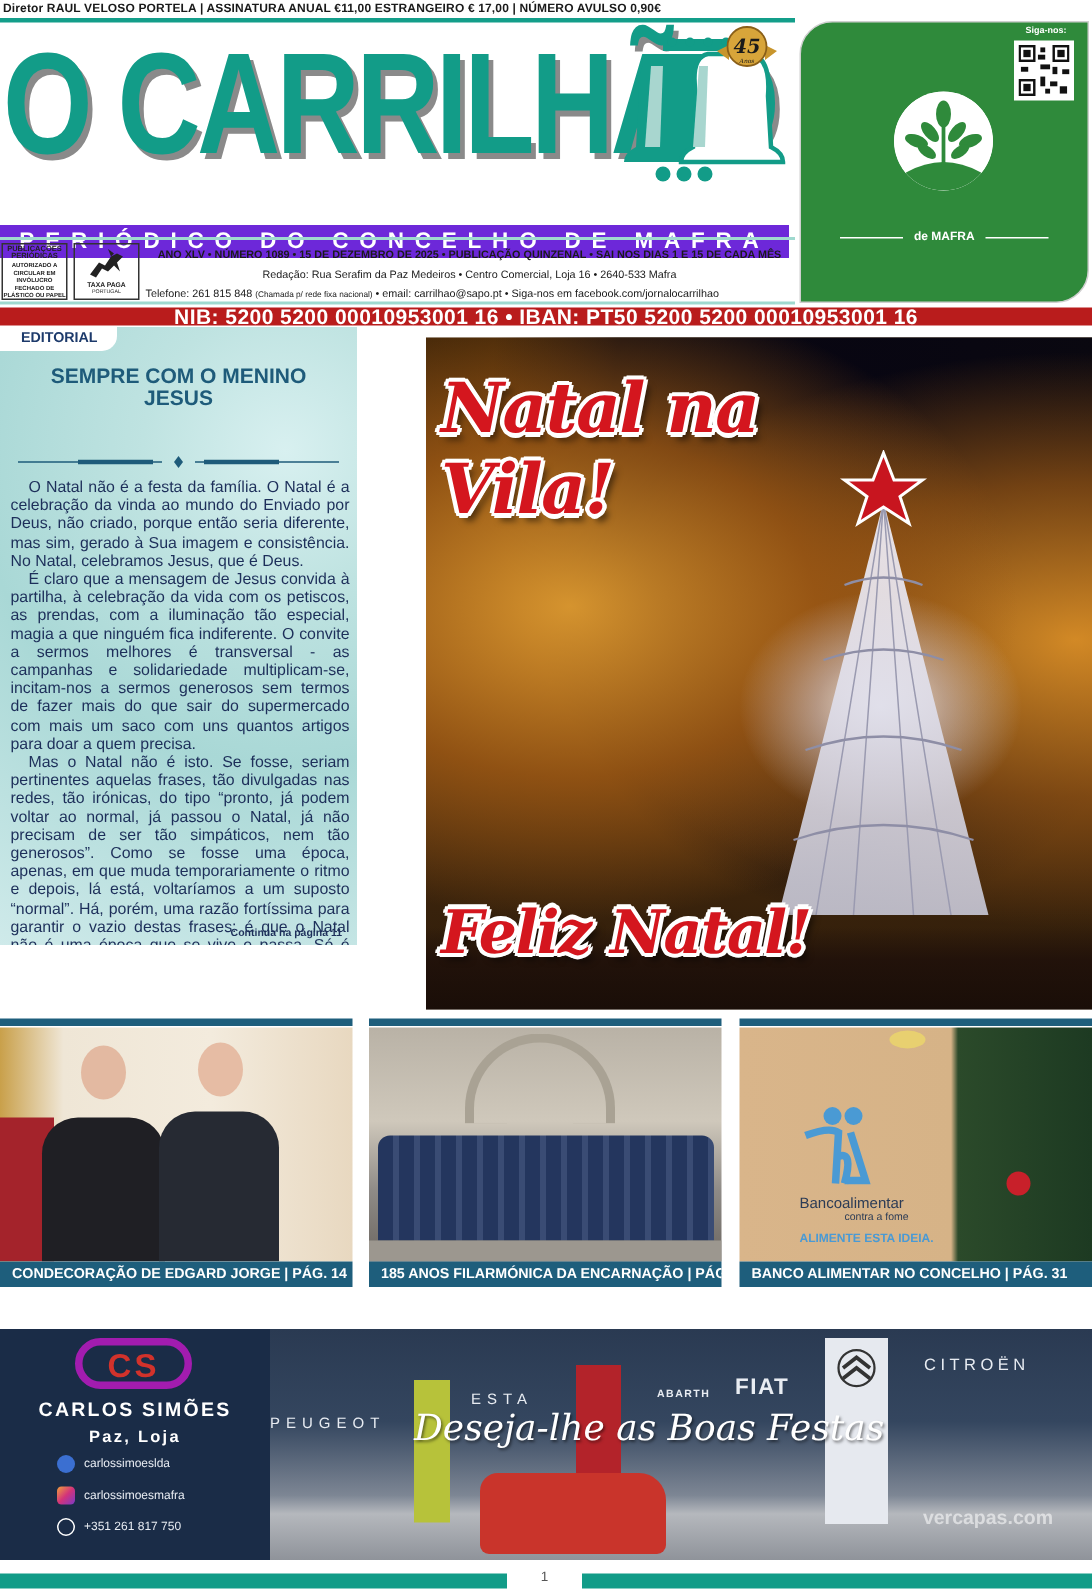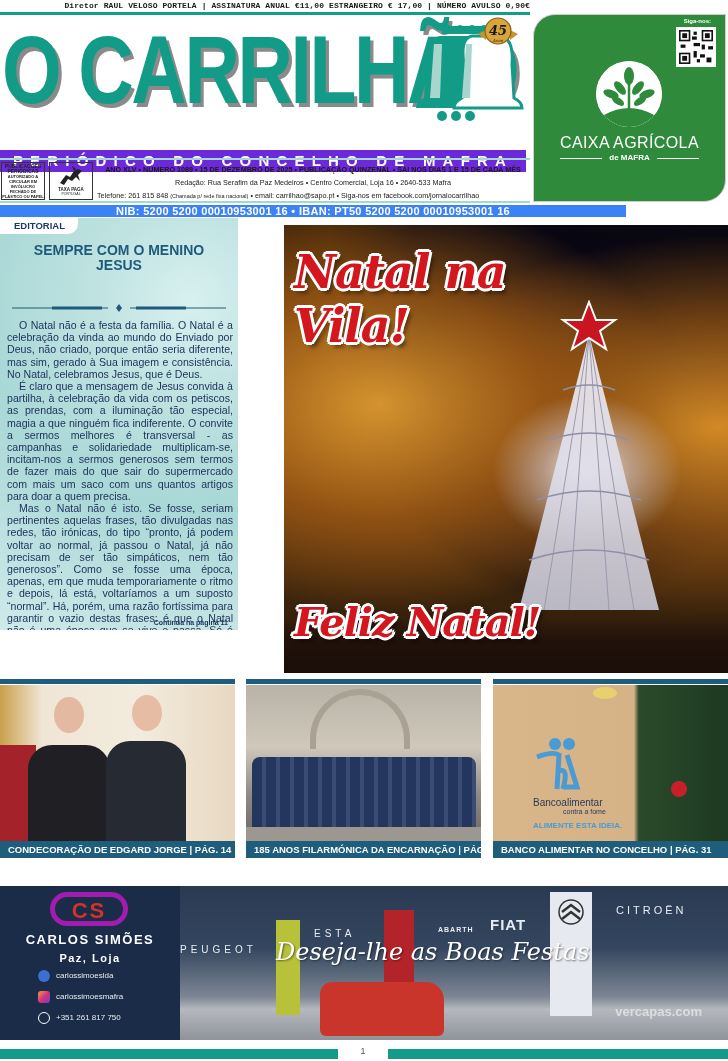--- a/index.html
+++ b/index.html
@@ -1,20 +1,20 @@
 <!DOCTYPE html>
 <html><head>
 <meta charset="utf-8">
 <style>
   * { box-sizing: border-box; margin: 0; padding: 0; }
   html, body { width: 728px; height: 1061px; background: #ffffff; overflow: hidden; }
   body { font-family: "Liberation Sans", sans-serif; color: #1d2f5a; position: relative; }
 
   
-  .topline { position: absolute; left: 0; top: 0; width: 530px; height: 14px; font-family: Liberation Mono, monospace; font-size: 8px; font-weight: bold; color: #1a1a1a; letter-spacing: 0.1px; line-height: 11px; padding-left: 2px; white-space: nowrap; text-align: right; }
+  .topline { position: absolute; left: 0; top: 0; width: 530px; height: 14px; font-family: Liberation Sans, sans-serif; font-size: 8px; font-weight: bold; color: #1a1a1a; letter-spacing: 0.1px; line-height: 11px; padding-left: 2px; white-space: nowrap; }
   .topline-rule { position: absolute; left: 0; top: 12px; width: 530px; height: 3px; background: #139e8a; }
 
   
   .masthead { position: absolute; left: 0; top: 16px; width: 530px; height: 120px; }
   .mast-title { position: absolute; left: 2px; top: 2px; font-family: "Liberation Sans", sans-serif; font-weight: bold; font-size: 96px; line-height: 104px; color: #129c88; letter-spacing: -3px; transform: scaleX(0.8); transform-origin: left top; text-shadow: 4px 4px 0 #8a8a8a; white-space: nowrap; }
   .bell { position: absolute; left: 412px; top: 8px; width: 112px; height: 100px; }
   .badge45 { position: absolute; left: 478px; top: 0px; width: 40px; height: 32px; }
   .subtitle-bar { position: absolute; left: 0; top: 134px; width: 526px; height: 22px; background: #6d28d9; color: #fff; font-weight: bold; font-size: 15px; letter-spacing: 7.2px; line-height: 22px; text-align: center; white-space: nowrap; }
 
   
@@ -30,21 +30,21 @@
   
   .ad-caixa { position: absolute; left: 533px; top: 14px; width: 193px; height: 188px; background: #2f8a3b; border-radius: 22px 0 22px 0; overflow: hidden; border: 1px solid #cfcfcf; }
   .ad-caixa .sigan { position: absolute; right: 14px; top: 3px; font-size: 6px; font-weight: bold; color: #ffffff; }
   .ad-caixa .qr { position: absolute; right: 9px; top: 12px; width: 40px; height: 40px; background: #fff; padding: 3px; }
   .ad-caixa .emblem { position: absolute; left: 62px; top: 46px; width: 66px; height: 66px; border-radius: 50%; background: #fff; }
   .ad-caixa .caixa-name { position: absolute; left: 0; width: 100%; top: 119px; text-align: center; color: #fff; font-size: 16px; letter-spacing: 0.4px; }
   .ad-caixa .caixa-sub { position: absolute; left: 0; width: 100%; top: 138px; text-align: center; color: #fff; font-size: 8px; font-weight: bold; }
   .ad-caixa .line { position: absolute; top: 143px; width: 42px; height: 1px; background: #fff; }
 
   
-  .nib-bar { position: absolute; left: 0; top: 205px; width: 626px; height: 12px; background: #3b82f6; color: #fff; font-weight: bold; font-size: 11px; line-height: 12px; text-align: center; letter-spacing: 0.3px; }
+  .nib-bar { position: absolute; left: 0; top: 205px; width: 728px; height: 12px; background: #b91c1c; color: #fff; font-weight: bold; font-size: 14px; line-height: 12px; text-align: center; letter-spacing: 0.3px; }
 
   
   .editorial { position: absolute; left: 0; top: 218px; width: 238px; height: 412px; background: radial-gradient(circle at 80% 20%, #d8f0f0 0%, #bfe3e1 25%, #a9d8d6 55%, #cfeaea 100%); overflow: hidden; }
   .ed-tag { position: absolute; left: 0; top: 0; width: 78px; height: 16px; background: #fff; border-radius: 0 0 10px 0; color: #1d3a6b; font-weight: bold; font-size: 9.5px; line-height: 16px; padding-left: 14px; font-family: "Liberation Sans Narrow", "Liberation Sans", sans-serif; }
   .ed-title { position: absolute; left: 0; top: 25px; width: 238px; text-align: center; color: #1e5b7a; font-weight: bold; font-size: 14px; line-height: 15px; }
   .ed-divider { position: absolute; left: 12px; top: 86px; width: 214px; height: 8px; }
   .ed-body { position: absolute; left: 7px; top: 101px; width: 226px; font-size: 10.6px; line-height: 12.2px; color: #1d2f5a; text-align: justify; }
   .ed-body p { text-indent: 12px; }
   .ed-cont { position: absolute; right: 10px; bottom: 4px; font-size: 7px; font-weight: bold; color: #1d2f5a; }
 
@@ -180,21 +180,20 @@
     <path d="M8 54 Q33 40 58 54 L58 66 L8 66 Z" fill="#2f8a3b"></path>
     <line x1="33" y1="50" x2="33" y2="18" stroke="#2f8a3b" stroke-width="2.5"></line>
     <ellipse cx="33" cy="15" rx="5" ry="9" fill="#2f8a3b"></ellipse>
     <ellipse cx="24" cy="27" rx="4" ry="8" transform="rotate(-40 24 27)" fill="#2f8a3b"></ellipse>
     <ellipse cx="42" cy="27" rx="4" ry="8" transform="rotate(40 42 27)" fill="#2f8a3b"></ellipse>
     <ellipse cx="15" cy="33" rx="4" ry="8" transform="rotate(-70 15 33)" fill="#2f8a3b"></ellipse>
     <ellipse cx="51" cy="33" rx="4" ry="8" transform="rotate(70 51 33)" fill="#2f8a3b"></ellipse>
     <ellipse cx="22" cy="40" rx="3.5" ry="7" transform="rotate(-55 22 40)" fill="#2f8a3b"></ellipse>
     <ellipse cx="44" cy="40" rx="3.5" ry="7" transform="rotate(55 44 40)" fill="#2f8a3b"></ellipse>
   </svg>
-  <div class="caixa-name">CAIXA AGRÍCOLA</div>
   <div class="line" style="left:26px"></div>
   <div class="caixa-sub">de MAFRA</div>
   <div class="line" style="right:26px"></div>
 </div>
 
 <div class="nib-bar">NIB: 5200 5200 00010953001 16 • IBAN: PT50 5200 5200 00010953001 16</div>
 
 <div class="editorial">
   <div class="ed-tag">EDITORIAL</div>
   <div class="ed-title">

